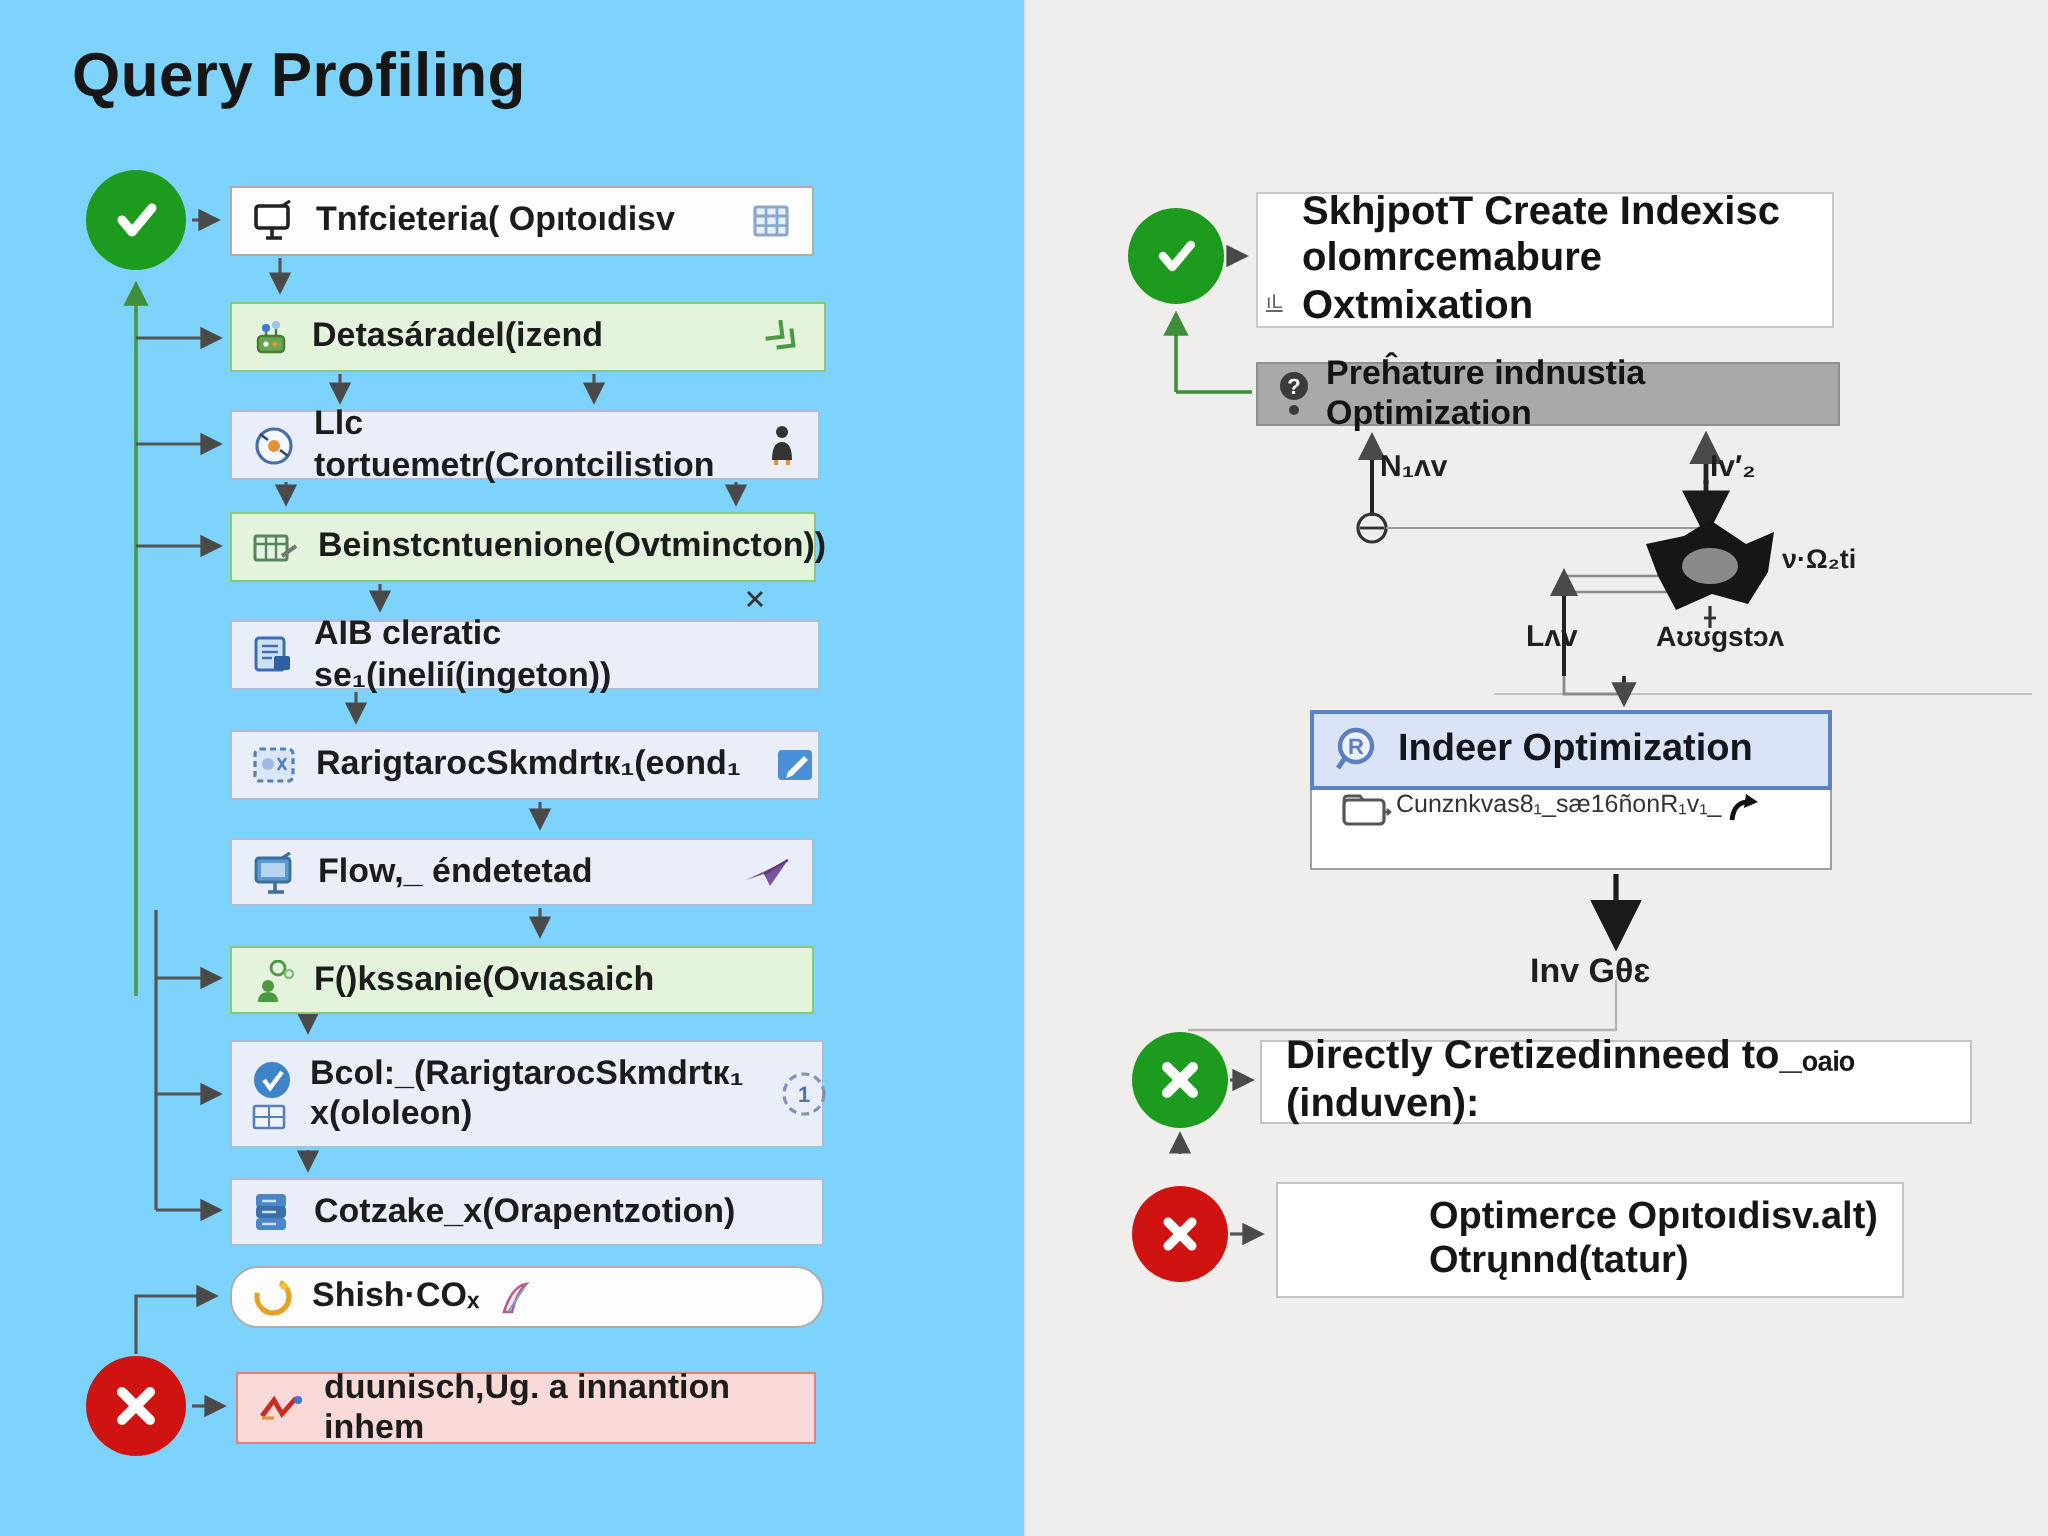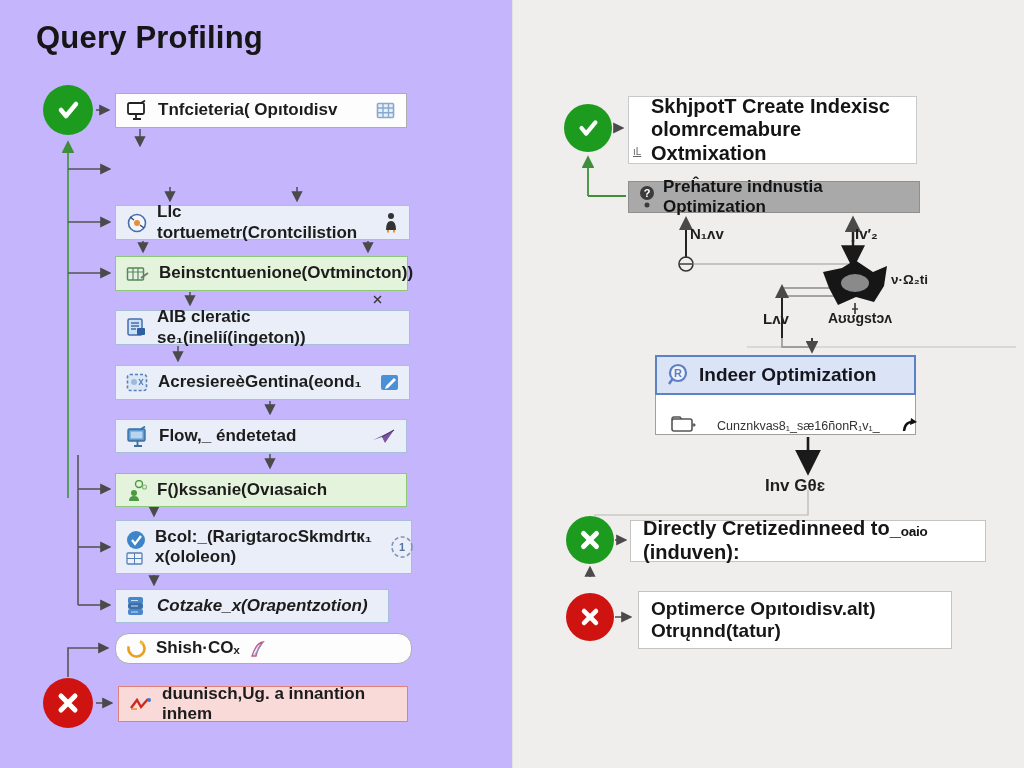--- a/index.html
+++ b/index.html
@@ -1,17 +1,17 @@
 <!DOCTYPE html>
 <html><head>
 <meta charset="utf-8">
 <style>
   html,body{margin:0;padding:0;background:#ffffff;}
   .stage{position:relative;width:1024px;height:768px;overflow:hidden;
-         font-family:"Liberation Sans",sans-serif;background:#c4b5fd;}
+         font-family:"Liberation Sans",sans-serif;background:#7dd3fc;}
   .right-bg{position:absolute;left:512px;top:0;width:512px;height:768px;
             background:#efeeec;border-left:1px solid #e2e1df;}
   .panel-title{position:absolute;font-weight:800;color:#161616;letter-spacing:.2px;}
   #title-left{left:36px;top:20px;font-size:31px;}
   #title-right{left:538px;top:24px;font-size:28px;}
   .circle{position:absolute;width:50px;height:50px;border-radius:50%;
           display:flex;align-items:center;justify-content:center;z-index:3;}
   .c-green{background:#1d9b1f;}
   .c-red{background:#cf1310;}
   .node{position:absolute;display:flex;align-items:center;gap:9px;padding:0 10px;
@@ -31,25 +31,25 @@
            gap:8px;padding:0 10px;box-sizing:border-box;font-size:17px;font-weight:700;
            color:#141414;z-index:2;}
   .bigbox{position:absolute;left:628px;top:96px;width:289px;height:68px;background:#ffffff;
           border:1px solid #c9c9c9;display:flex;align-items:center;padding:0 17px 0 22px;
           box-sizing:border-box;font-size:20px;font-weight:600;color:#141414;z-index:2;}
   .indexbox{position:absolute;left:655px;top:355px;width:261px;z-index:2;}
   .indexbox .hdr{background:#dbe3f6;border:2px solid #5b83c4;height:40px;display:flex;
                  align-items:center;gap:8px;padding:0 10px;box-sizing:border-box;
                  font-size:19px;font-weight:700;color:#14161c;}
   .indexbox .sub{background:#ffffff;border:1px solid #9f9f9f;border-top:none;height:40px;
-                 display:flex;align-items:flex-end;gap:21px;padding:0 8px 0 14px;
+                 display:flex;align-items:flex-start;gap:2px;padding:0 8px 0 14px;
                  box-sizing:border-box;font-size:12.5px;font-weight:500;color:#333;}
   .rbox{position:absolute;background:#ffffff;border:1px solid #c4c4c4;display:flex;
         align-items:center;padding:0 12px;box-sizing:border-box;font-weight:700;
-        color:#161616;z-index:2;}
+        color:#161616;z-index:2;justify-content:flex-end;}
   #direct-box{left:630px;top:520px;width:356px;height:42px;font-size:20px;}
   #avoid-box{left:638px;top:591px;width:314px;height:58px;font-size:19px;}
   #approve-glyph{left:633px;top:146px;font-size:10px;color:#666;z-index:3;text-decoration:underline;}
 </style>
 </head>
 <body>
 
 <div class="stage">
   <div class="right-bg"></div>
 
@@ -139,20 +139,38 @@
         <path d="M15 3 l4 -2.5" stroke="#222" stroke-width="1.6"></path>
       </svg>
     <span class="lbl">Tnfcieteria( Opıtoıdisv</span>
     <span class="spacer"></span>
     <svg class="icn" width="20" height="18">
         <rect x="1.5" y="1.5" width="16" height="14" rx="1" fill="#e8f0fb" stroke="#88a8cc" stroke-width="1.6"></rect>
         <path d="M7 1.5 V15.5 M12.5 1.5 V15.5 M1.5 6 H17.5 M1.5 10.8 H17.5" stroke="#88a8cc" stroke-width="1.4"></path>
       </svg>
   </div>
 
+  <div class="node n-green" style="left:115px;top:151px;width:298px;height:35px;">
+    <svg class="icn" width="21" height="20">
+        <rect x="3" y="9" width="13" height="8" rx="2" fill="#6aa84f" stroke="#487c32" stroke-width="1.2"></rect>
+        <circle cx="7" cy="5" r="2" fill="#3c78d8"></circle>
+        <circle cx="12" cy="3.5" r="2" fill="#9fc5e8"></circle>
+        <path d="M7 7 V9 M12 5.5 V9" stroke="#487c32" stroke-width="1.2"></path>
+        <circle cx="7" cy="13" r="1.3" fill="#fff"></circle>
+        <circle cx="11.5" cy="13" r="1.3" fill="#e69138"></circle>
+      </svg>
+    <span class="lbl">Detasáradel(izend</span>
+    <span class="spacer"></span>
+    <svg class="icn" width="20" height="18">
+        <g transform="rotate(38 10 9)" fill="none" stroke="#4a9a44" stroke-width="2">
+          <path d="M3 3 l6 6 l-6 6"></path>
+          <path d="M10 3 l6 6 l-6 6"></path>
+        </g>
+      </svg>
+  </div>
 
   <div class="node n-blue" style="left:115px;top:205px;width:295px;height:35px;">
     <svg class="icn" width="22" height="22">
         <circle cx="11" cy="11" r="8.5" fill="#f4f7ff" stroke="#4a6fa5" stroke-width="1.6"></circle>
         <circle cx="11" cy="11" r="3" fill="#e69138"></circle>
         <path d="M4 5 l4 3 M18 16 l-4 -3" stroke="#2f4d78" stroke-width="1.4"></path>
       </svg>
     <span class="lbl">Llc tortuemetr(Crontcilistion</span>
     <span class="spacer"></span>
     <svg class="icn" width="16" height="21">
@@ -179,21 +197,21 @@
       </svg>
     <span class="lbl">AIB cleratic se₁(inelií(ingeton))</span>
   </div>
 
   <div class="node n-blue" style="left:115px;top:365px;width:295px;height:35px;">
     <svg class="icn" width="23" height="20">
         <rect x="1.5" y="1.5" width="19" height="16" rx="2.5" fill="#dbe7f7" stroke="#5580b8" stroke-width="1.6" stroke-dasharray="3 2"></rect>
         <circle cx="8" cy="9" r="3" fill="#9fb9dd"></circle>
         <path d="M13 6 l4 6 M13 12 l4 -6" stroke="#5580b8" stroke-width="1.3"></path>
       </svg>
-    <span class="lbl">AcresiereèGentina(eond₁</span>
+    <span class="lbl">RarigtarocSkmdrtк₁(eond₁</span>
     <span class="spacer"></span>
     <svg class="icn" width="21" height="19">
         <rect x="1" y="2" width="17" height="15" rx="2" fill="#4a90d9"></rect>
         <path d="M6 13 L14 5 l2 2 L8 15 l-3 1 Z" fill="#fff"></path>
       </svg>
   </div>
 
   <div class="node n-blue" style="left:115px;top:419px;width:292px;height:34px;">
     <svg class="icn" width="24" height="21">
         <rect x="2" y="3" width="17" height="12" rx="1.5" fill="#5b9bd5" stroke="#3a6fa0" stroke-width="1.4"></rect>
@@ -232,21 +250,21 @@
     </span>
     <span class="lbl">Bcol:_(RarigtarocSkmdrtк₁
 x(ololeon)</span>
     <span class="spacer"></span>
     <svg class="icn" width="24" height="24">
         <circle cx="12" cy="12" r="10" fill="none" stroke="#7e93b8" stroke-width="1.6" stroke-dasharray="4 2.5"></circle>
         <text x="12" y="16" text-anchor="middle" font-size="11" font-weight="bold" fill="#55739d">1</text>
       </svg>
   </div>
 
-  <div class="node n-blue" style="left:115px;top:589px;width:274px;height:34px;font-style:italic;">
+  <div class="node n-blue" style="left:115px;top:589px;width:297px;height:34px;">
     <svg class="icn" width="22" height="22">
         <rect x="2" y="2" width="15" height="7" rx="2" fill="#4a86c8"></rect>
         <rect x="2" y="8" width="15" height="6" rx="2" fill="#3a6fa8"></rect>
         <rect x="2" y="14" width="15" height="6" rx="2" fill="#4a86c8"></rect>
         <path d="M5 5.5 h7 M5 11 h7 M5 17 h7" stroke="#cfe0f4" stroke-width="1.2"></path>
       </svg>
     <span class="lbl">Cotzake_x(Orapentzotion)</span>
   </div>
 
   <div class="node n-white" style="left:115px;top:633px;width:297px;height:31px;border-radius:14px;">

